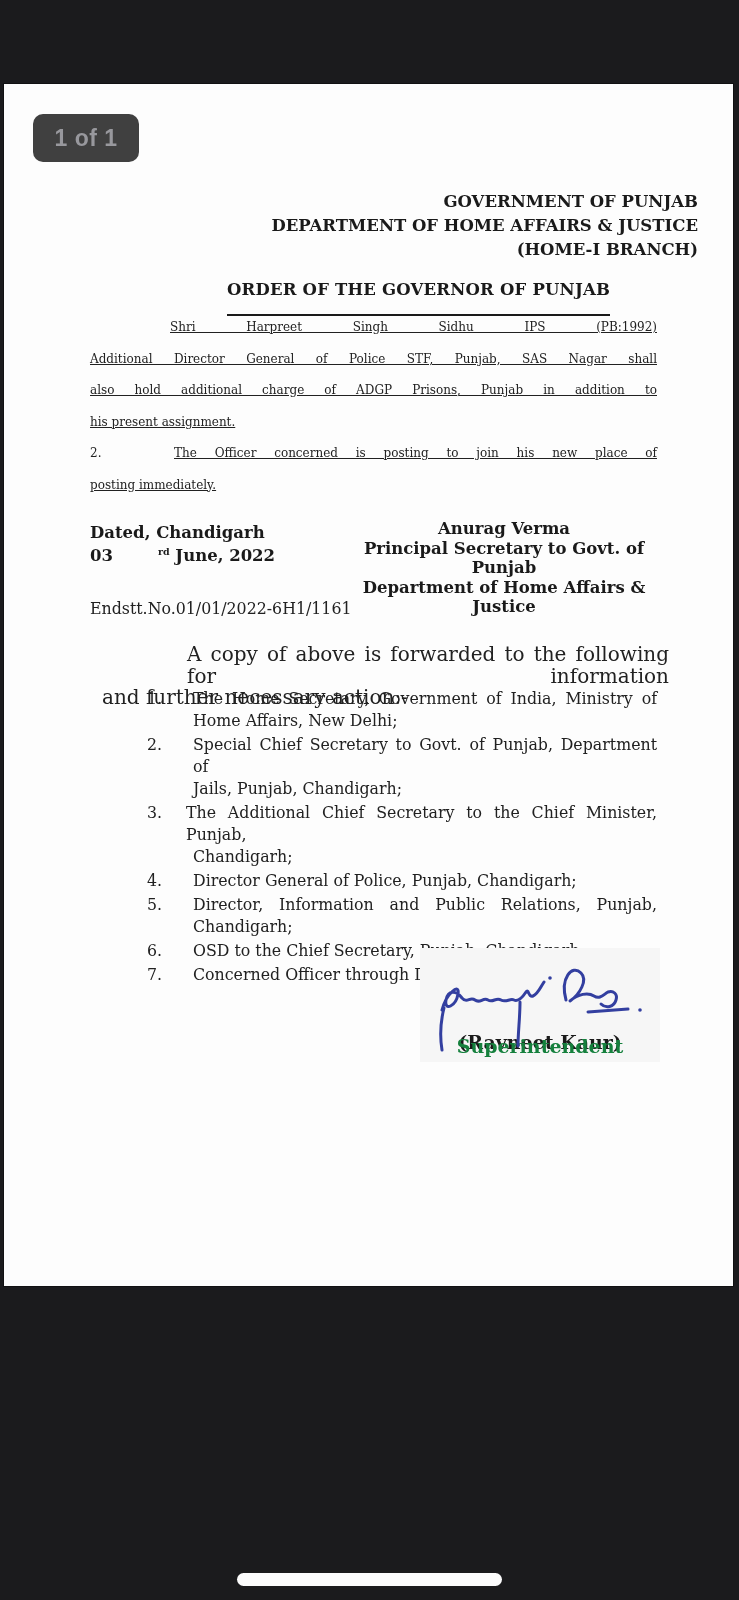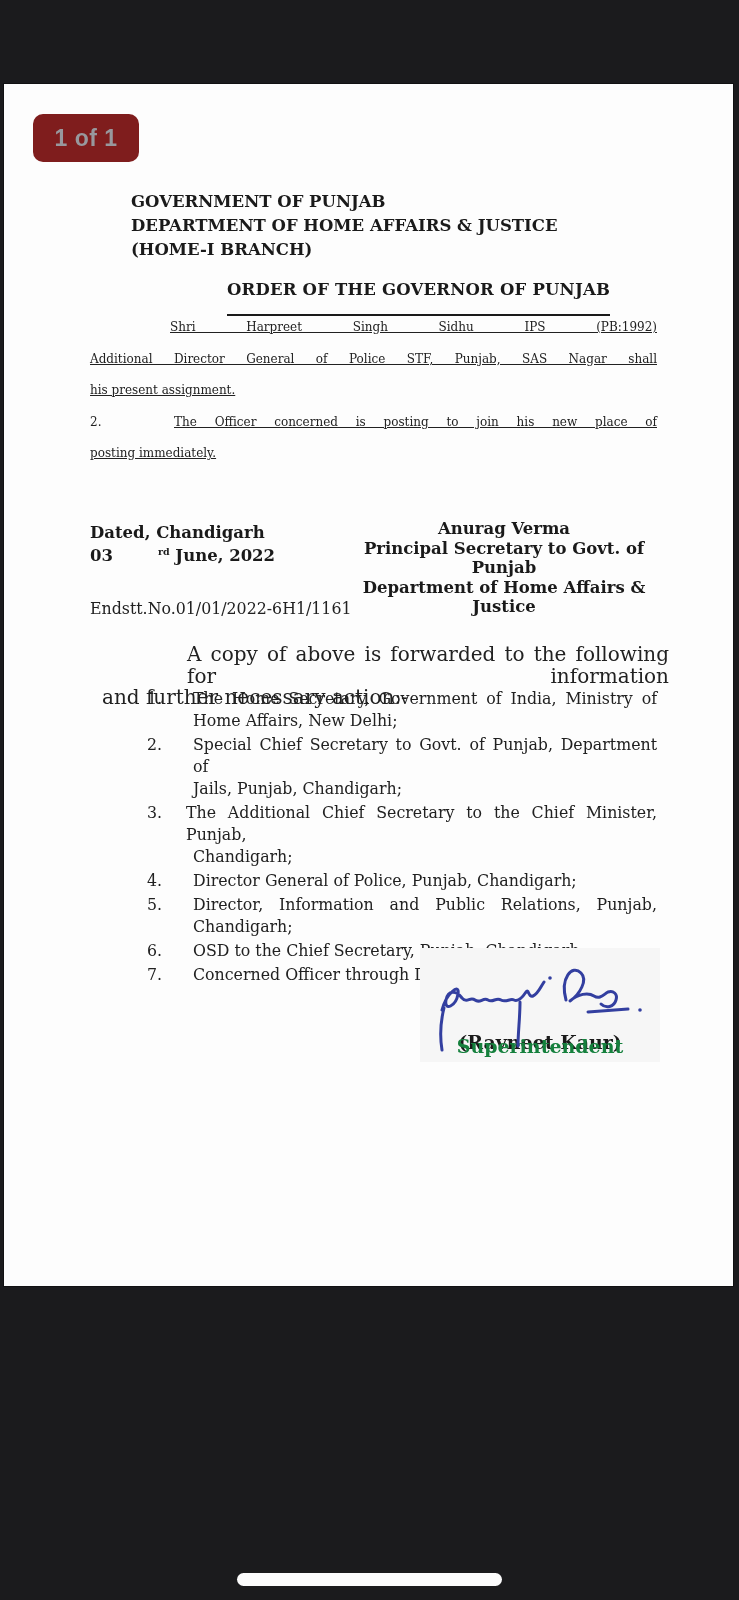--- a/index.html
+++ b/index.html
@@ -8,31 +8,31 @@
          font-family:"DejaVu Serif", serif; }
 
   .screen { position:absolute; inset:0; }
 
   
   .page { position:absolute; left:4px; top:84px; width:729px; height:1202px;
           background:#fdfdfd; box-shadow:0 0 0 1px rgba(0,0,0,.35); }
 
   
   .badge { position:absolute; left:29px; top:30px; width:106px; height:48px;
-           background:#7f1d1d; border-radius:10px; display:flex;
+           background:#404040; border-radius:10px; display:flex;
            align-items:center; justify-content:center; }
   .badge span { font-family:"Liberation Sans", sans-serif; font-weight:700;
                 font-size:23px; color:#98989d; letter-spacing:.5px; }
 
   
   .doc { position:absolute; left:86px; top:0; width:571px; height:100%;
          color:#212121; }
   .block { position:absolute; left:0; width:567px; }
 
-  .hdr { top:106px; line-height:24px; text-align:left; margin-left:41px;
+  .hdr { top:106px; line-height:24px; text-align:right; margin-left:41px;
          font-weight:700; font-size:16.5px; color:#1a1a1a; }
   .order { top:196px; text-align:center; margin-left:45px; }
   .order span { display:inline-block; font-weight:700; font-size:16.5px;
                 color:#1a1a1a; border-bottom:2px solid #1a1a1a;
                 padding-bottom:15px; letter-spacing:.2px; }
 
   .bodyblk { top:228px; font-size:12px; line-height:31.5px;text-decoration:underline; }
   .line { display:block; width:100%; }
   .j { text-align:justify; text-align-last:justify; }
   .indent1 { padding-left:80px; }
@@ -89,20 +89,21 @@
         <div>(HOME-I BRANCH)</div>
       </div>
 
       <div class="block order">
         <span>ORDER OF THE GOVERNOR OF PUNJAB</span>
       </div>
 
       <div class="block bodyblk">
         <div class="line j indent1">Shri Harpreet Singh Sidhu IPS (PB:1992)</div>
         <div class="line j">Additional Director General of Police STF, Punjab, SAS Nagar shall</div>
+        <div class="line j">also hold additional charge of ADGP Prisons, Punjab in addition to</div>
         <div class="line">his present assignment.</div>
         <div class="line num-row">
           <span class="pnum">2.</span>
           <span class="ptext j">The Officer concerned is posting to join his new place of</span>
         </div>
         <div class="line">posting immediately.</div>
       </div>
 
       <div class="block signrow">
         <div class="sig-left">

